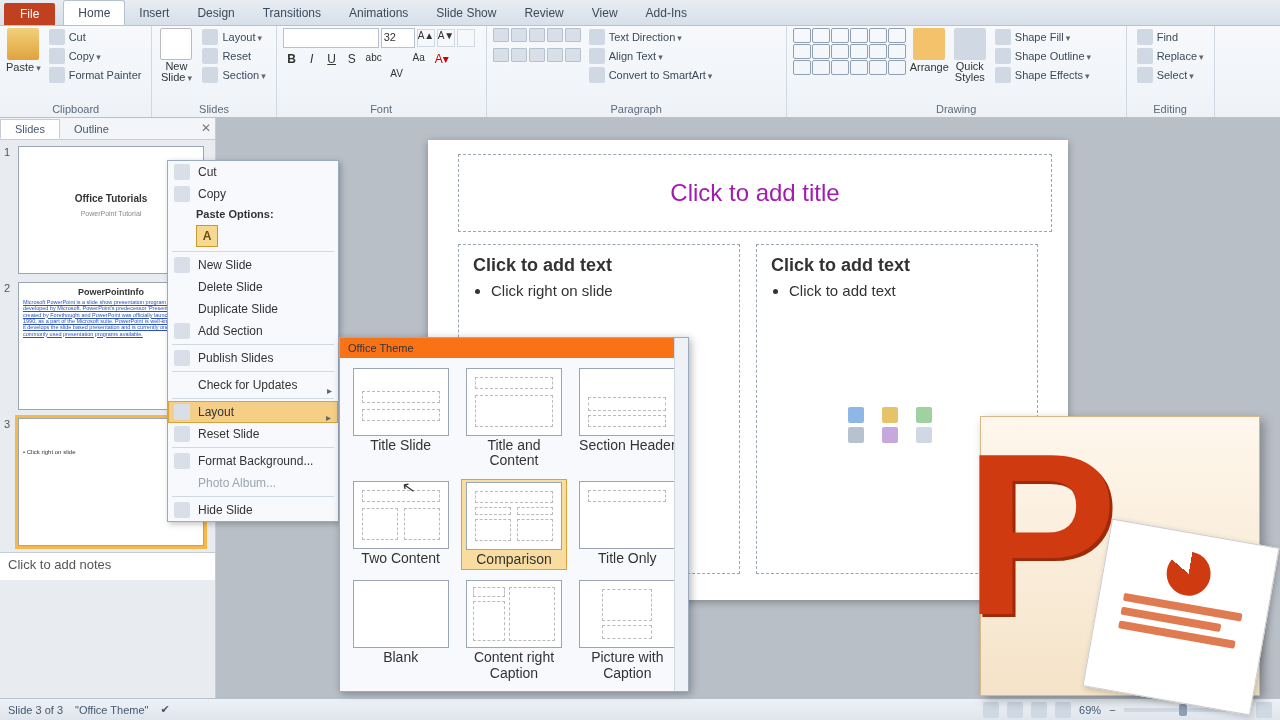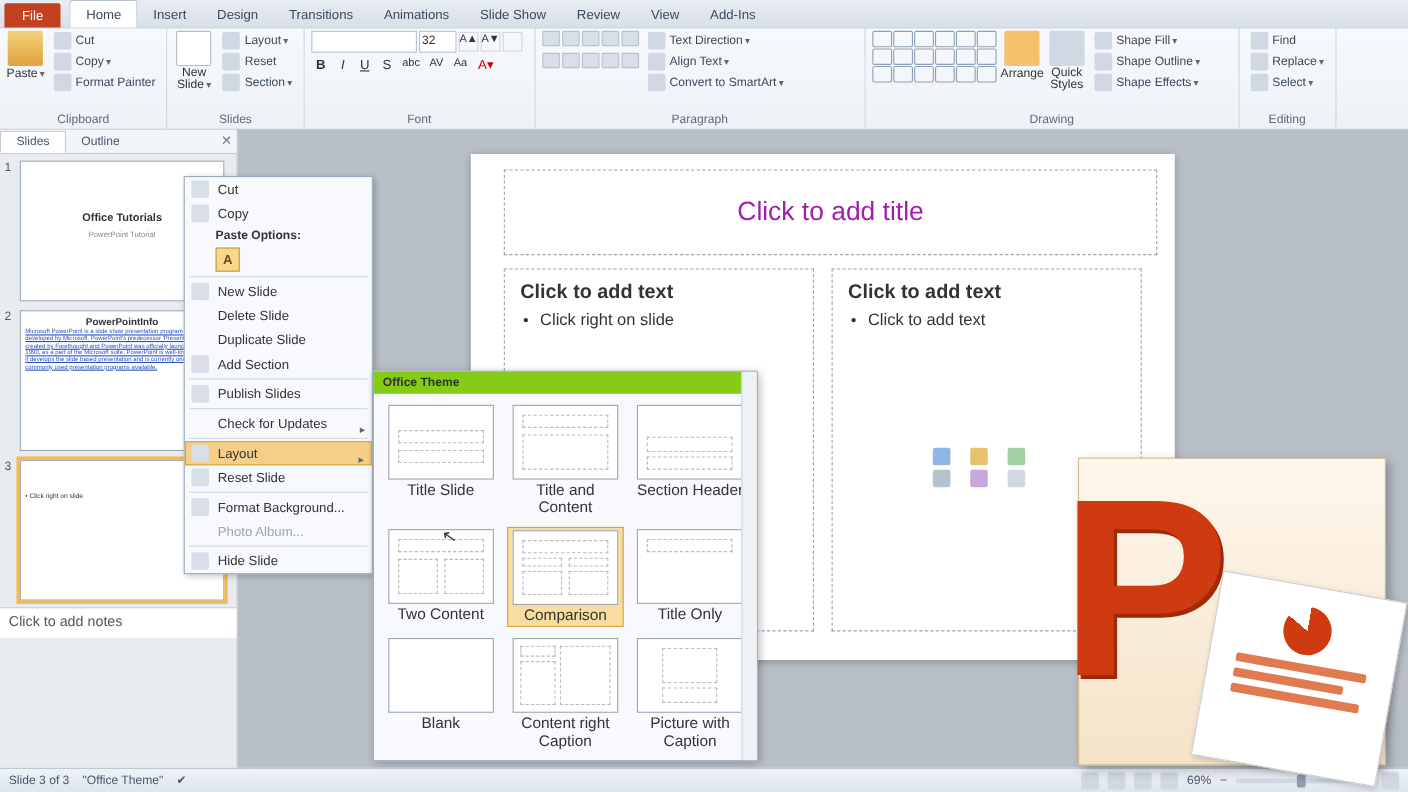--- a/index.html
+++ b/index.html
@@ -57,21 +57,21 @@
 .ctx-item .sub::after { content:"▸"; position:absolute; right:6px; color:#666; font-size:10px; }
 .ctx-item.hl { background:#f5cf87; border:1px solid #d9a23b; padding:2px 7px 2px 5px; }
 .ctx-item.disabled { color:#9aa6b4; }
 .ctx-item .cico { width:16px; height:16px; background:#d8dfe8; border-radius:2px; flex:none; }
 .ctx-sep { height:1px; background:#d0d8e2; margin:2px 4px; }
 .ctx-label { padding:3px 8px 3px 28px; font-weight:600; font-size:11px; }
 .paste-chip { margin:2px 8px 4px 28px; width:22px; height:22px; background:#f7d890; border:1px solid #c99a2e; display:flex; align-items:center; justify-content:center; font-weight:bold; color:#6b4a0f; }
 
 
 .flyout { position:absolute; left:339px; top:337px; width:350px; background:#f7f9fc; border:1px solid #9aaabf; box-shadow:2px 2px 8px rgba(0,0,0,.3); z-index:60; }
-.flyout-head { padding:4px 8px; font-size:11px; font-weight:700; background:#84cc16; }
+.flyout-head { padding:4px 8px; font-size:11px; font-weight:400; background:#f97316; }
 .fly-grid { display:grid; grid-template-columns:repeat(3,1fr); gap:8px; padding:8px; }
 .fly-cell { display:flex; flex-direction:column; align-items:center; gap:2px; padding:2px; }
 .fly-cell.sel { background:#f9dca0; border:1px solid #d9a23b; }
 .fly-thumb { width:96px; height:68px; background:#fff; border:1px solid #9aa6b4; position:relative; }
 .fly-thumb .t-title { position:absolute; left:8px; right:8px; top:8px; height:12px; border:1px dashed #bbb; }
 .fly-thumb .t-body { position:absolute; left:8px; right:8px; top:26px; bottom:8px; border:1px dashed #bbb; }
 .fly-label { font-size:14px; text-align:center; line-height:1.1; }
 .fly-scroll { position:absolute; right:0; top:0; bottom:0; width:14px; background:#eef2f7; border-left:1px solid #cfd8e3; }
 
 
@@ -164,21 +164,21 @@
         <span class="mini" style="width:18px;height:18px;display:inline-block;border:1px solid #cfd8e3;text-align:center;font-size:10px;">A▲</span>
         <span class="mini" style="width:18px;height:18px;display:inline-block;border:1px solid #cfd8e3;text-align:center;font-size:10px;">A▼</span>
         <span style="width:18px;height:18px;display:inline-block;border:1px solid #cfd8e3;"></span>
       </div>
       <div class="iconrow">
         <span style="width:18px;text-align:center;font-weight:bold;">B</span>
         <span style="width:18px;text-align:center;font-style:italic;">I</span>
         <span style="width:18px;text-align:center;text-decoration:underline;">U</span>
         <span style="width:18px;text-align:center;">S</span>
         <span style="width:22px;text-align:center;font-size:10px;">abc</span>
-        <span style="width:20px;text-align:center;font-size:10px;">AV</span>
+        <span style="width:20px;text-align:center;font-size:10px;margin-top:16px;">AV</span>
         <span style="width:20px;text-align:center;font-size:10px;">Aa</span>
         <span style="width:22px;text-align:center;color:#c00;">A▾</span>
       </div>
     </div>
     <div class="group-label">Font</div>
   </div>
 
   <div class="group" style="min-width:300px;">
     <div class="group-body">
       <div class="vstack" style="gap:6px;">

